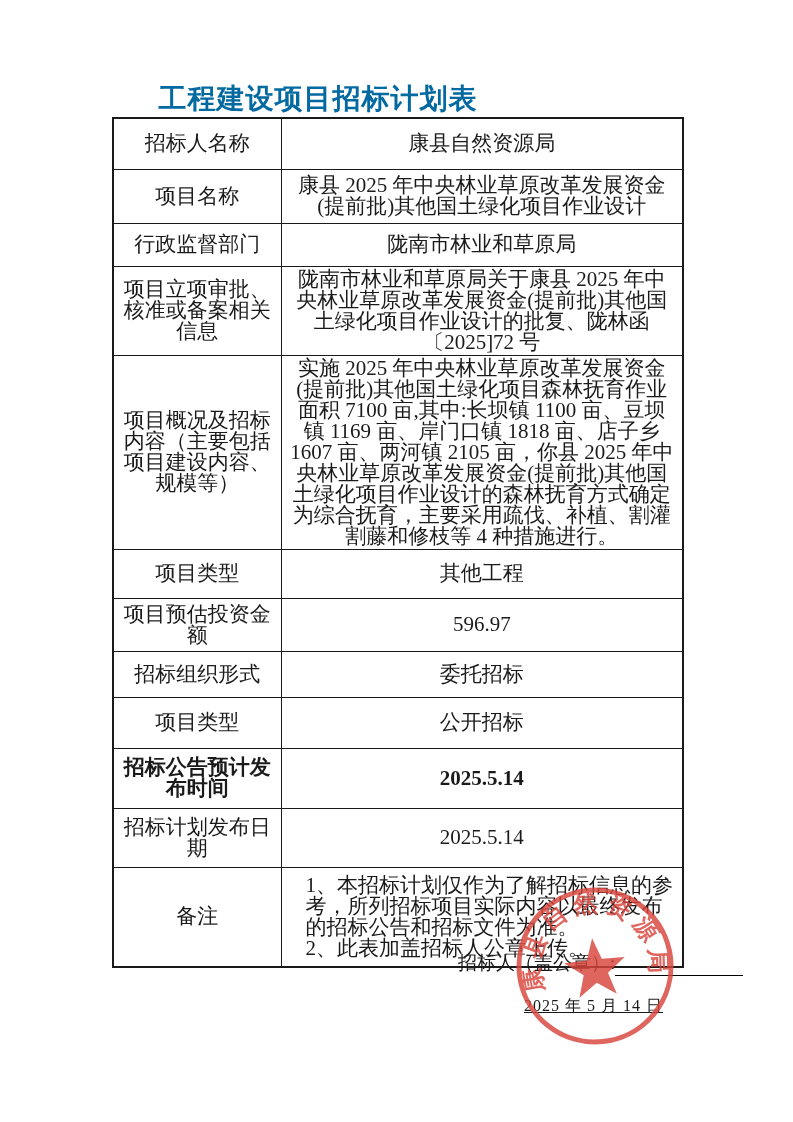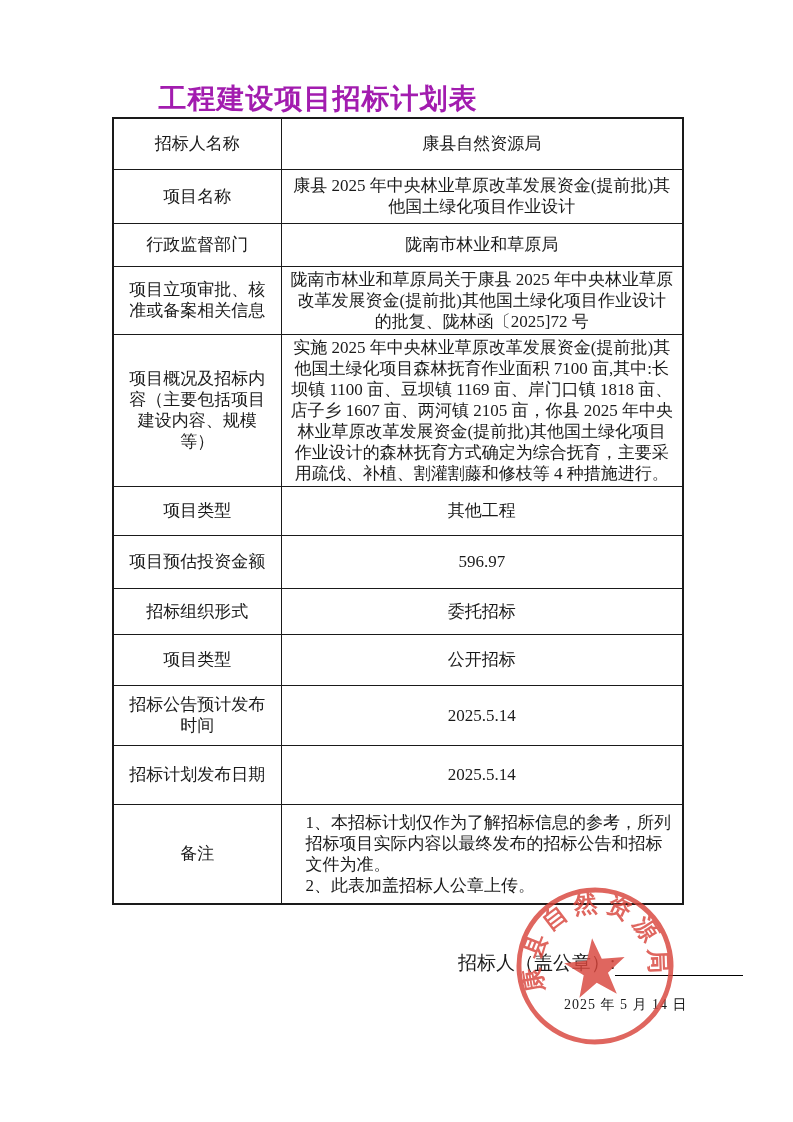--- a/index.html
+++ b/index.html
@@ -12,31 +12,31 @@
     overflow:hidden;
   }
   .doc-title{
     position:absolute;
     left:0;top:80px;width:636px;
     text-align:center;
     font-family:"Liberation Sans", sans-serif;
     font-size:28px;
     font-weight:800;
     letter-spacing:1px;
-    color:#a21caf;
+    color:#0369a1;
     margin:0;
   }
   table.doc-table{
     position:absolute;
     left:112px;top:117px;
     width:570px;
     border-collapse:collapse;
     table-layout:fixed;
     border:2px solid #1a1a1a;
-    font-size:17px;
+    font-size:21px;
     line-height:21px;
   }
   table.doc-table td{
     border:1px solid #1a1a1a;
     padding:2px 8px;
     vertical-align:middle;
   }
   td.label-cell{
     width:166px;
     text-align:center;
@@ -52,43 +52,44 @@
   
   table.doc-table tr:nth-child(1){height:51px;}
   table.doc-table tr:nth-child(2){height:54px;margin-top:28px;}
   table.doc-table tr:nth-child(3){height:43px;}
   table.doc-table tr:nth-child(4){height:62px;padding-left:44px;}
   table.doc-table tr:nth-child(5){height:147px;}
   table.doc-table tr:nth-child(6){height:49px;}
   table.doc-table tr:nth-child(7){height:53px;margin-left:36px;}
   table.doc-table tr:nth-child(8){height:46px;}
   table.doc-table tr:nth-child(9){height:51px;}
-  table.doc-table tr:nth-child(10){height:60px;}
+  table.doc-table tr:nth-child(10){height:60px;font-weight:bold;}
   table.doc-table tr:nth-child(11){height:59px;}
   table.doc-table tr:nth-child(12){height:100px;}
 
   .signer-line{
     position:absolute;
     left:410px;top:950px;
     display:flex;
     align-items:flex-end;
     font-size:19px;
     margin-left:48px;
   }
   .signer-underline{
     display:inline-block;
     width:128px;
     height:20px;
     border-bottom:1.5px solid #000;
   }
   .doc-date{
     position:absolute;
-    left:564px;top:996px;
-    font-size:14px;
+    left:524px;top:996px;
+    font-size:16px;
     letter-spacing:1px;
+    text-decoration:underline;
   }
   .stamp{
     position:absolute;
     left:513px;top:884px;
     width:164px;height:164px;
     opacity:0.82;
     transform:rotate(-6deg);
     pointer-events:none;
   }
 </style>

